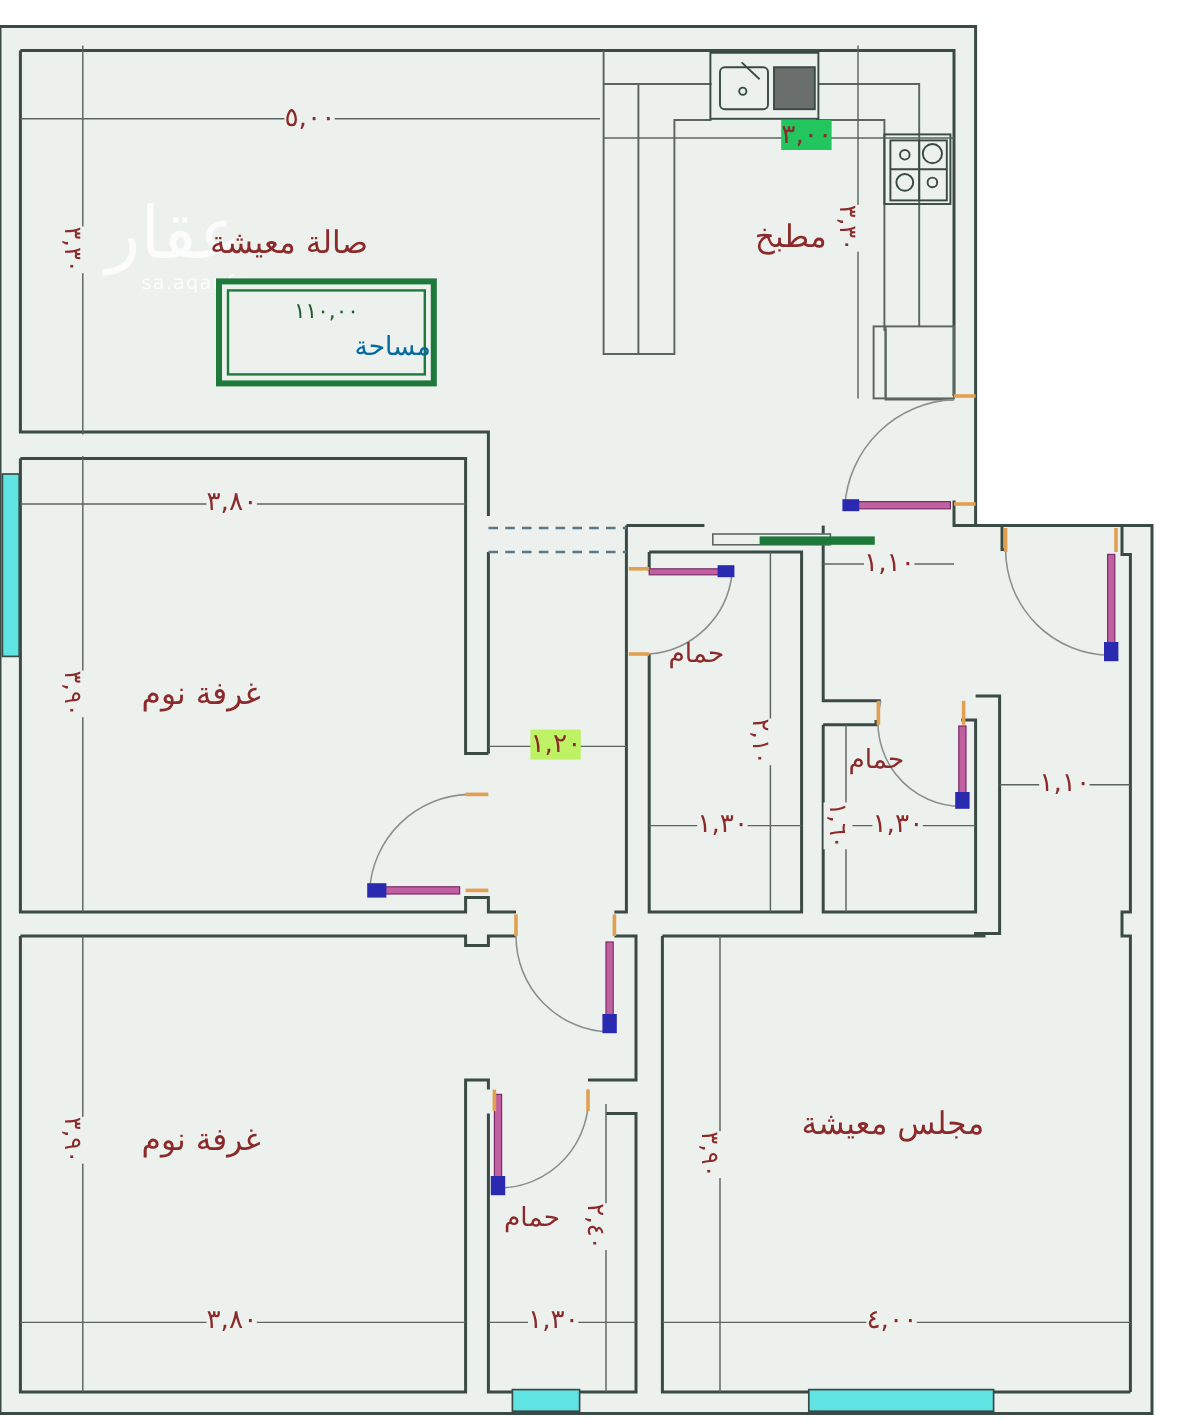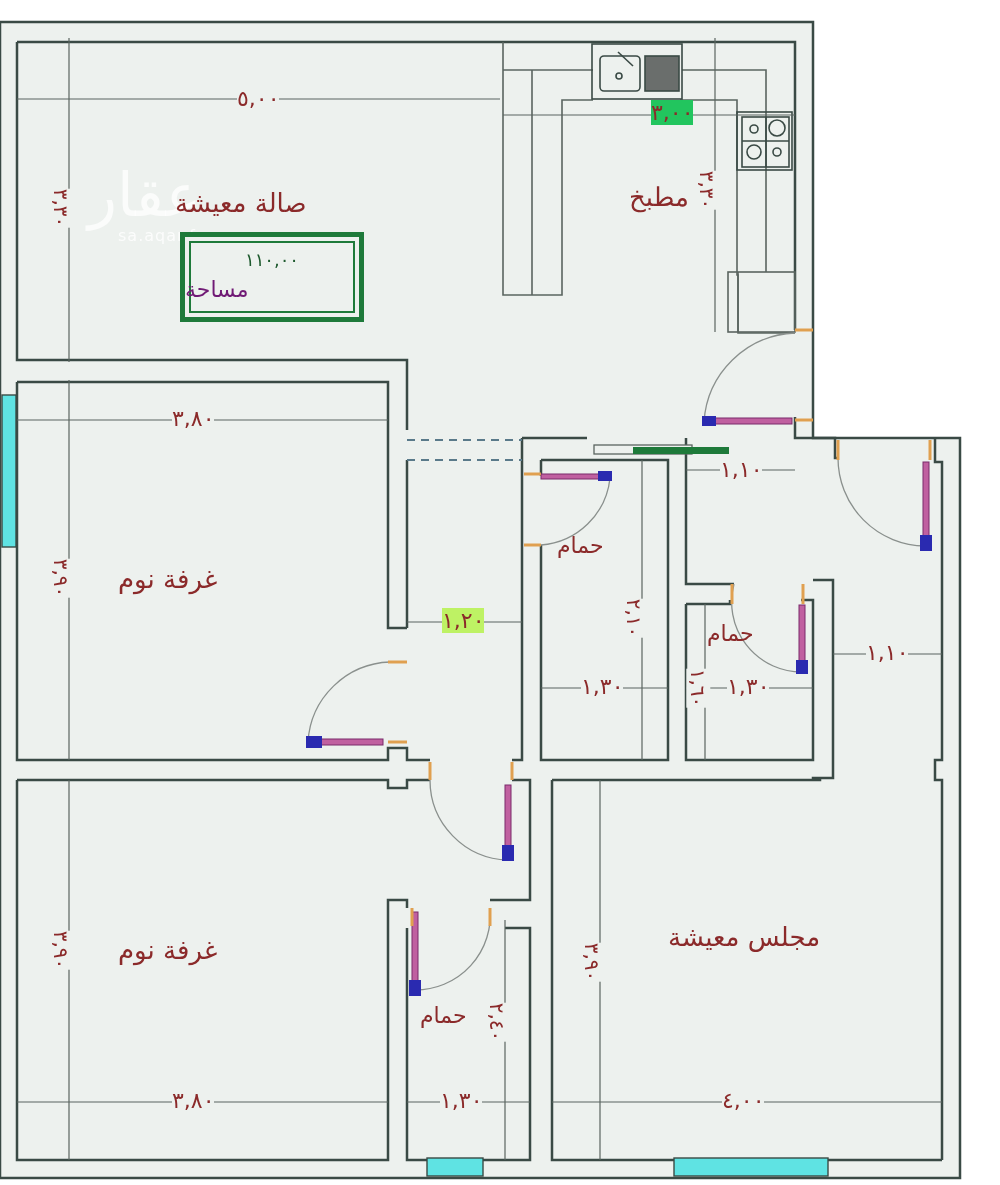--- a/index.html
+++ b/index.html
@@ -5,21 +5,21 @@
   html, body { margin: 0; padding: 0; background: #ffffff; }
   body { width: 1000px; height: 1185px; position: relative; overflow: hidden; font-family: "DejaVu Sans", sans-serif; }
   #plan { position: absolute; left: 0; top: 0; width: 1000px; height: 1185px; }
   .lbl { position: absolute; color: #8b2a2a; font-family: "DejaVu Sans", sans-serif; white-space: nowrap; direction: rtl; }
   .room { font-size: 26px; letter-spacing: 1px; }
   .dim { font-size: 22px; direction: ltr; }
   .vdim { font-size: 20px; transform: rotate(90deg); transform-origin: center center; direction: ltr; }
   .area-box { position: absolute; left: 180px; top: 232px; width: 184px; height: 90px; border: 5px solid #1e7a3a; box-sizing: border-box; background: #edf1ee; }
   .area-box .inner { position: absolute; left: 4px; top: 4px; right: 4px; bottom: 4px; border: 2px solid #1e7a3a; }
   .area-value { position: absolute; top: 12px; left: 0; right: 0; text-align: center; color: #1e5a2e; font-size: 18px; }
-  .area-label { position: absolute; top: 40px; left: 0; right: 0; text-align: left; color: #701a75; font-size: 22px; direction: rtl; }
+  .area-label { position: absolute; top: 40px; left: 0; right: 0; text-align: right; color: #0369a1; font-size: 22px; direction: rtl; }
   .watermark { position: absolute; left: 88px; top: 160px; color: rgba(255,255,255,0.75); font-size: 60px; direction: rtl; font-family: "DejaVu Sans", sans-serif; }
   .watermark-url { position: absolute; left: 118px; top: 226px; color: rgba(255,255,255,0.8); font-size: 16px; letter-spacing: 1px; }
 </style>
 </head>
 <body>
 
 <svg id="plan" viewBox="0 0 1000 1185" xmlns="http://www.w3.org/2000/svg">
 
   <rect x="0" y="0" width="1000" height="1185" fill="#ffffff"></rect>
   <path d="M0 22 H813 V438 H960 V1178 H0 Z" fill="#edf1ee" stroke="#3a4a45" stroke-width="2.5"></path>

